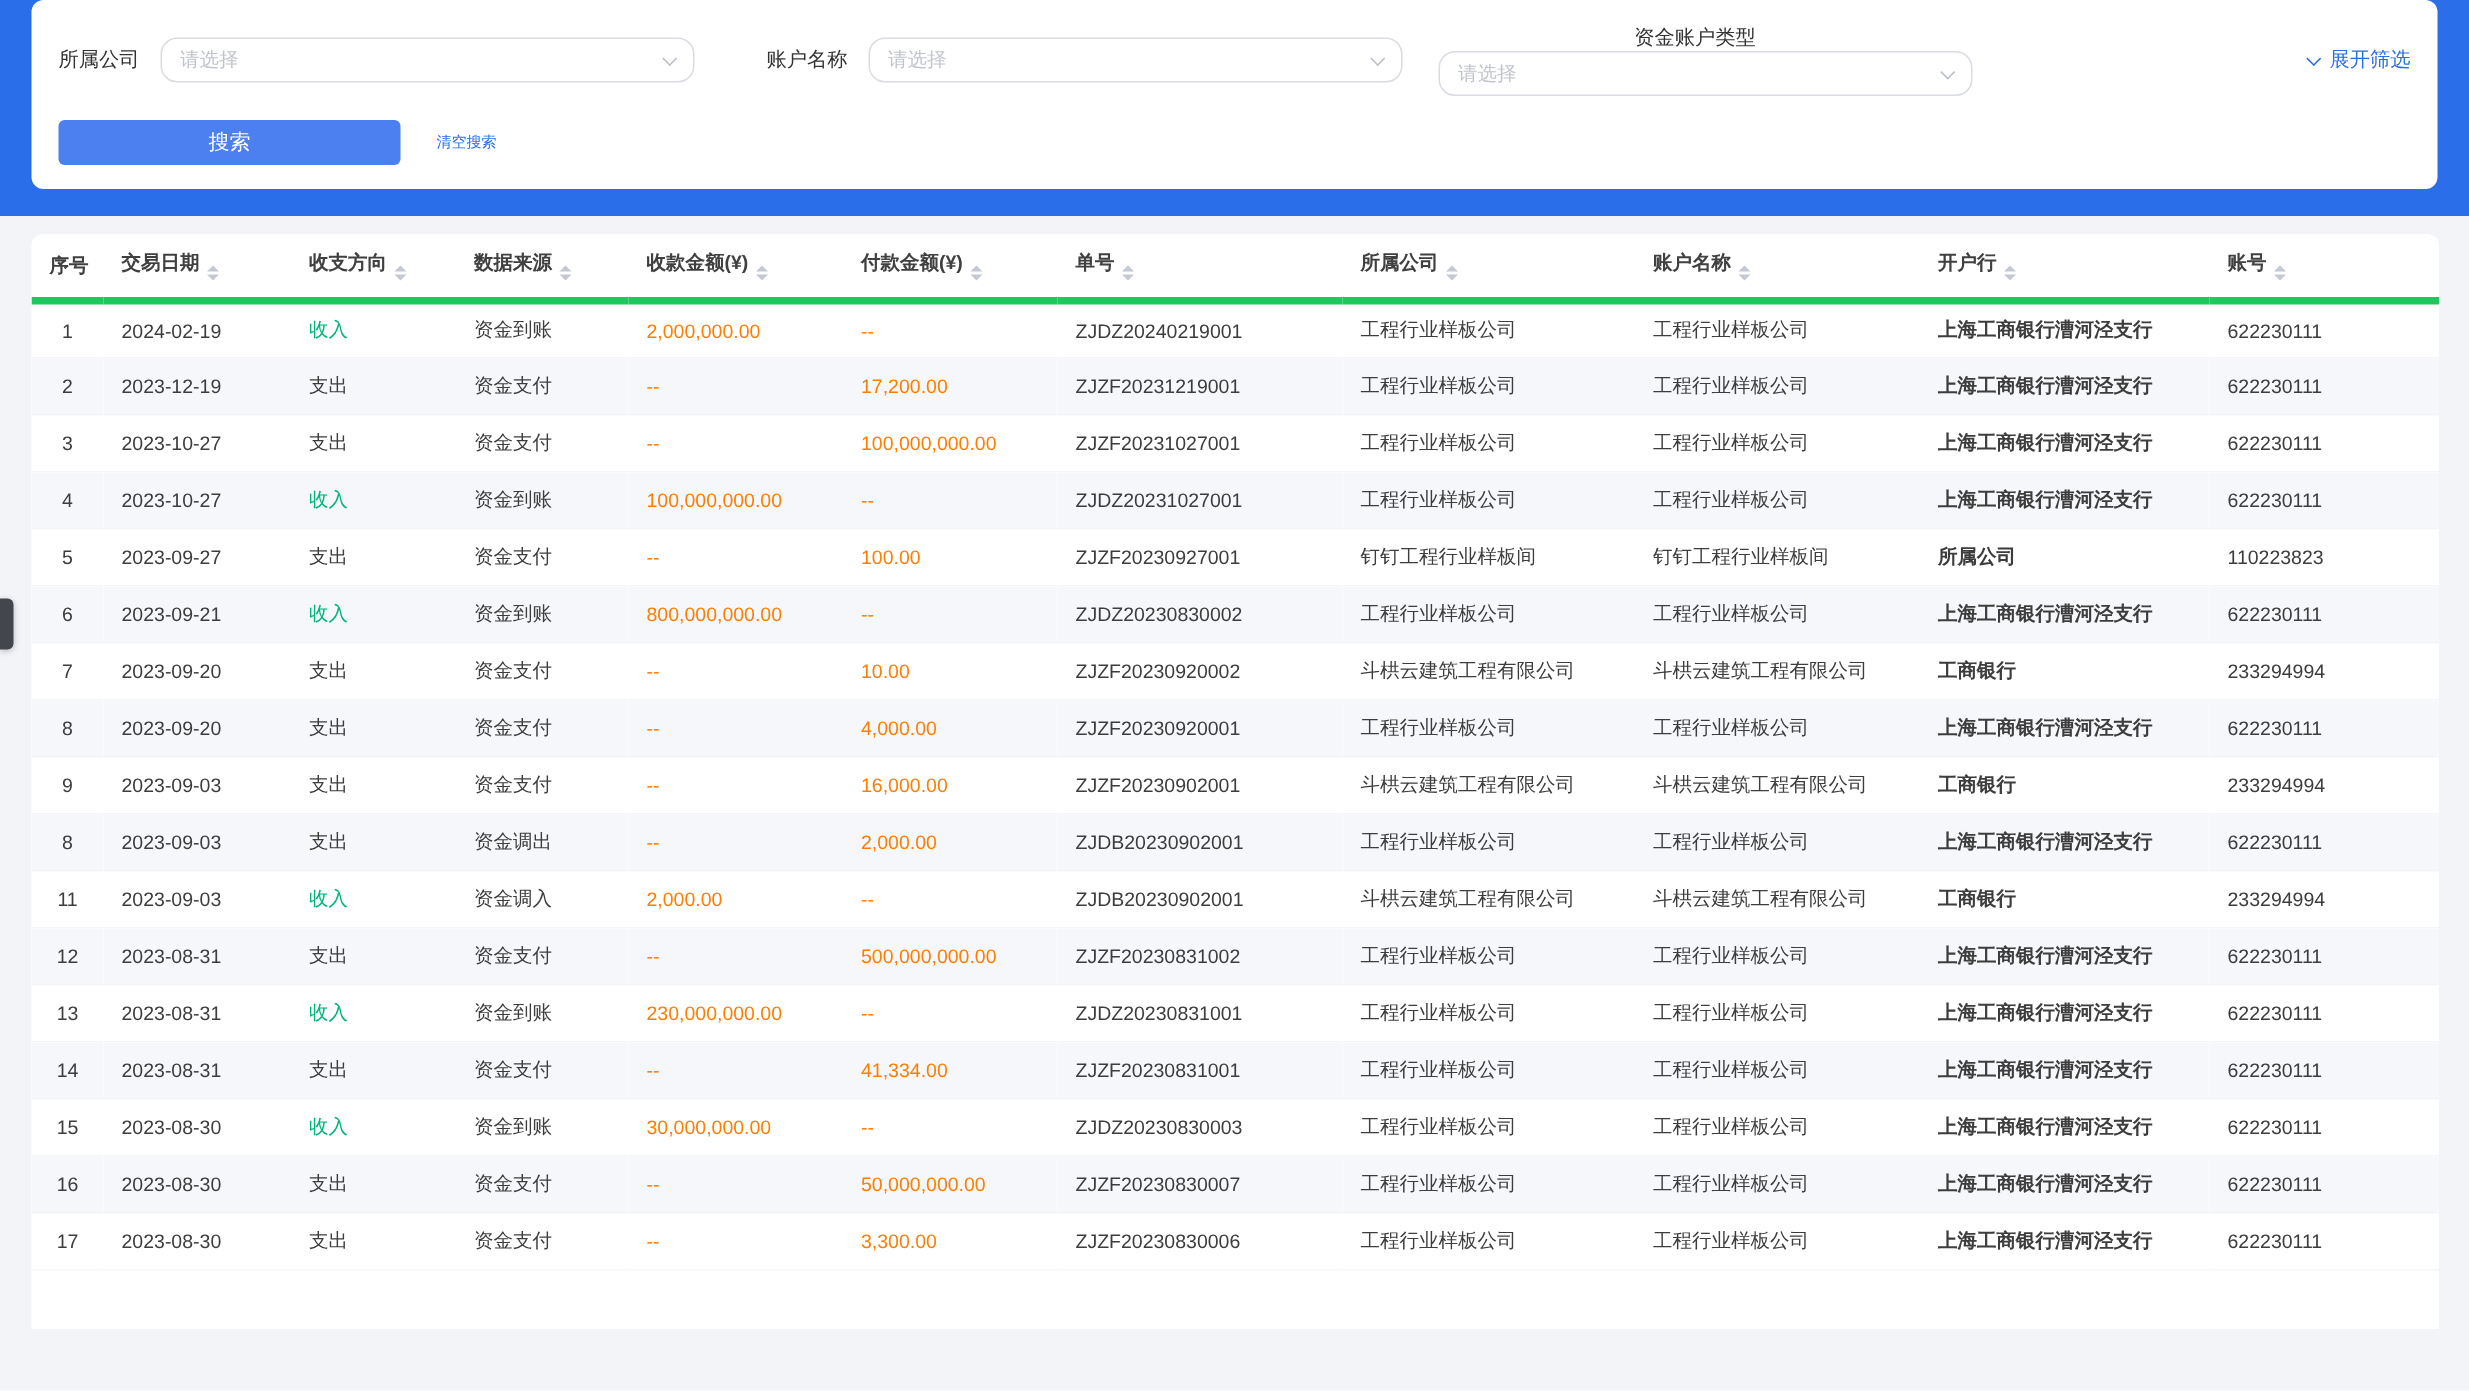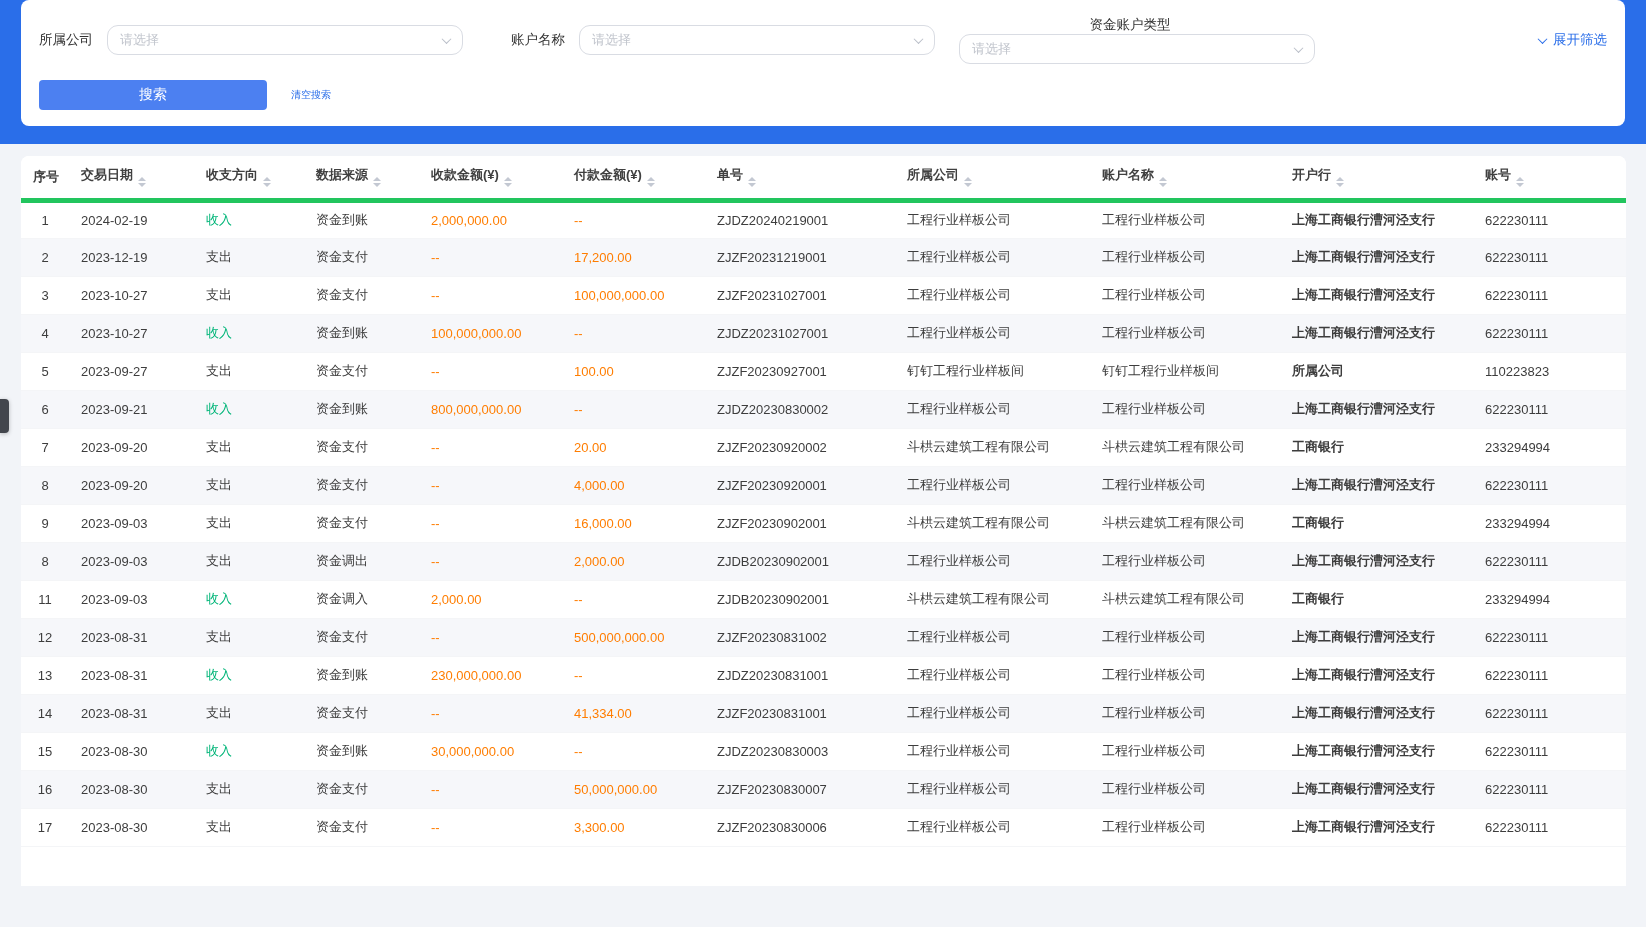--- a/index.html
+++ b/index.html
@@ -271,21 +271,21 @@
               <td class="col-account">工程行业样板公司</td>
               <td class="col-bank">上海工商银行漕河泾支行</td>
               <td class="col-account_no">622230111</td>
             </tr>
             <tr>
               <td class="col-no">7</td>
               <td class="col-date">2023-09-20</td>
               <td class="col-direction">支出</td>
               <td class="col-source">资金支付</td>
               <td class="col-receipt amount">--</td>
-              <td class="col-payment amount">20.00</td>
+              <td class="col-payment amount">10.00</td>
               <td class="col-order">ZJZF20230920002</td>
               <td class="col-company">斗栱云建筑工程有限公司</td>
               <td class="col-account">斗栱云建筑工程有限公司</td>
               <td class="col-bank">工商银行</td>
               <td class="col-account_no">233294994</td>
             </tr>
             <tr>
               <td class="col-no">8</td>
               <td class="col-date">2023-09-20</td>
               <td class="col-direction">支出</td>

